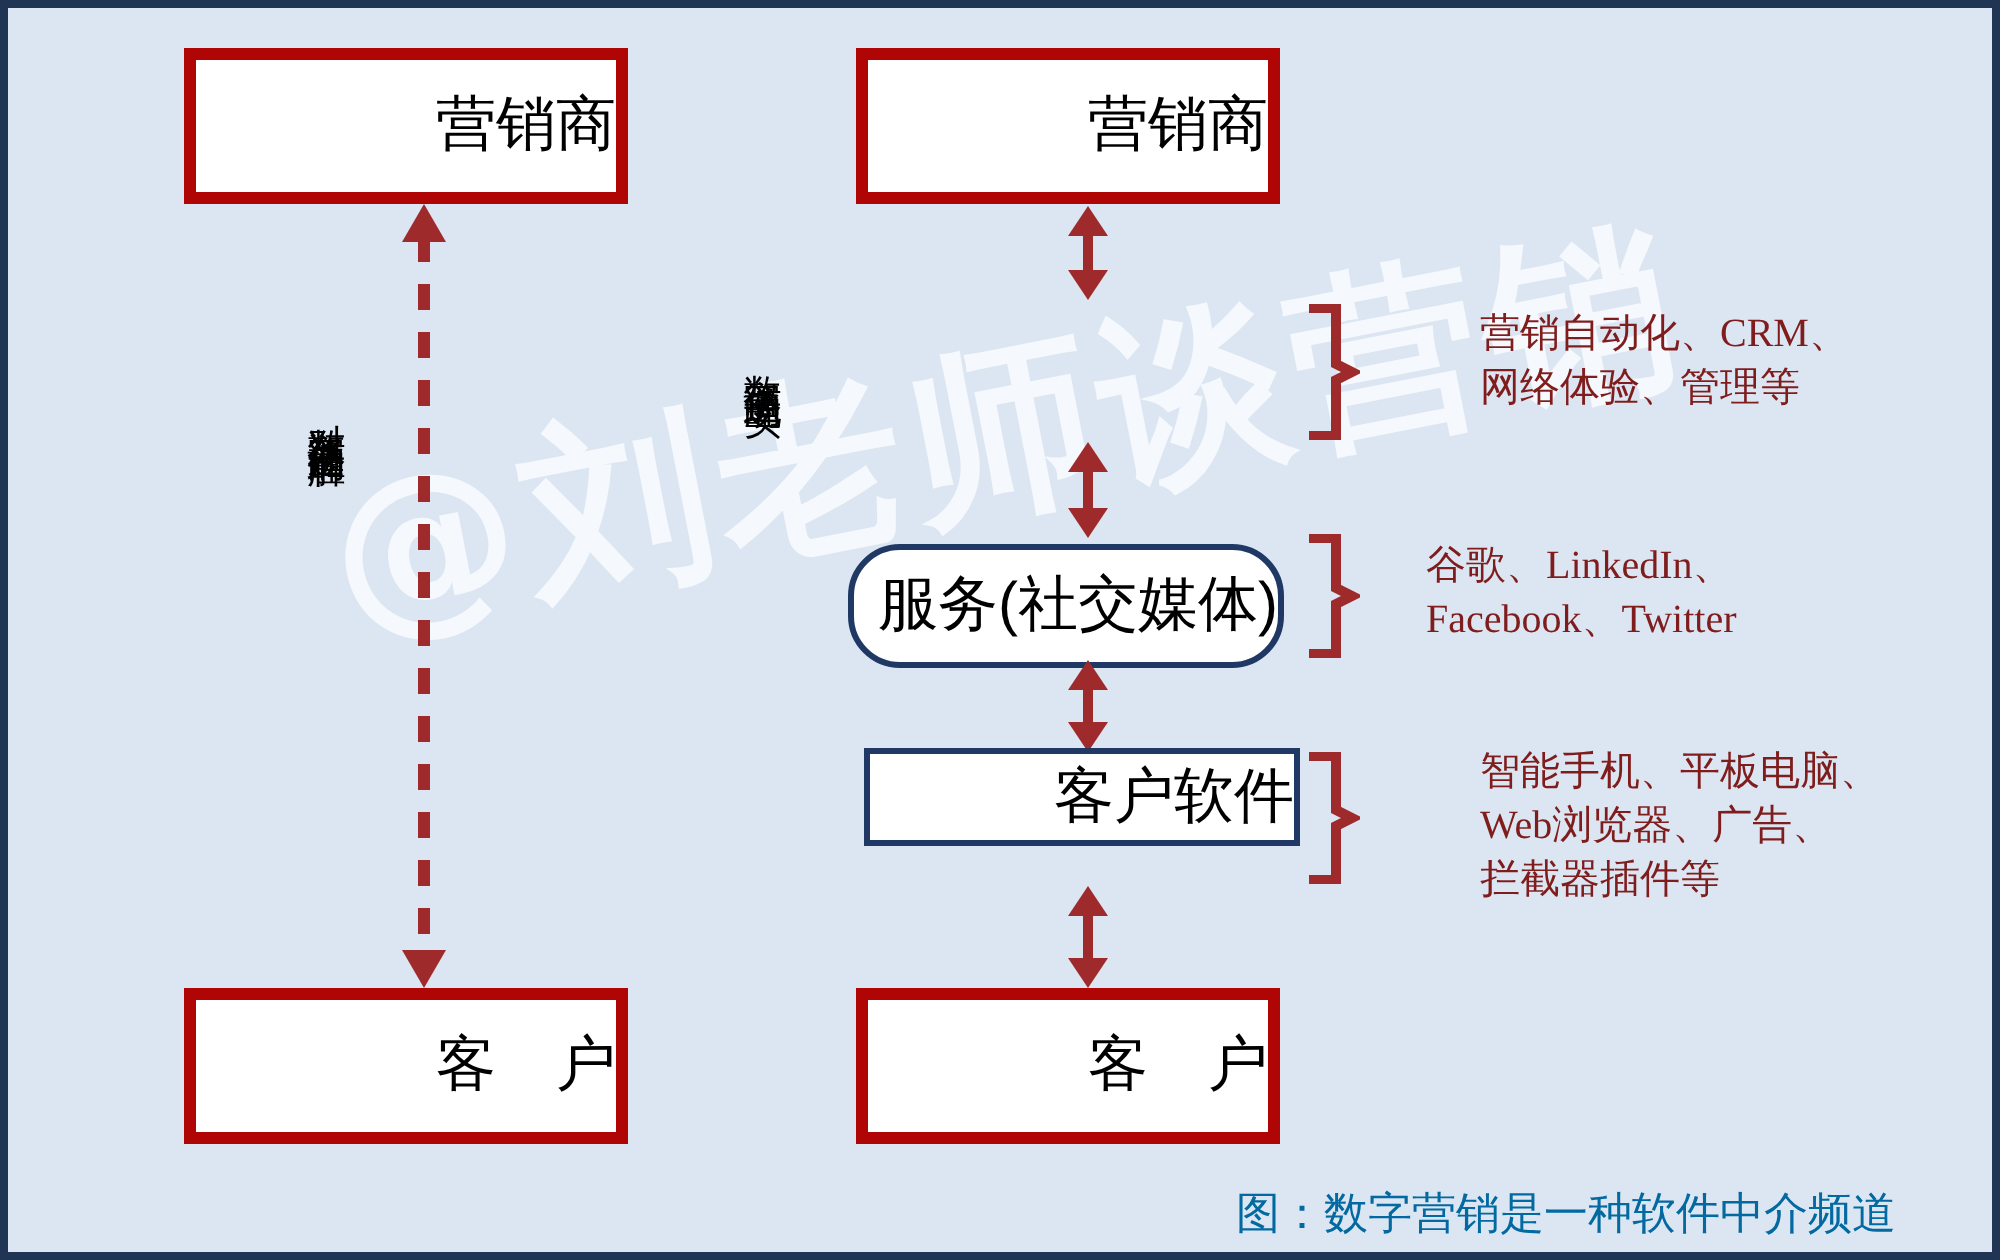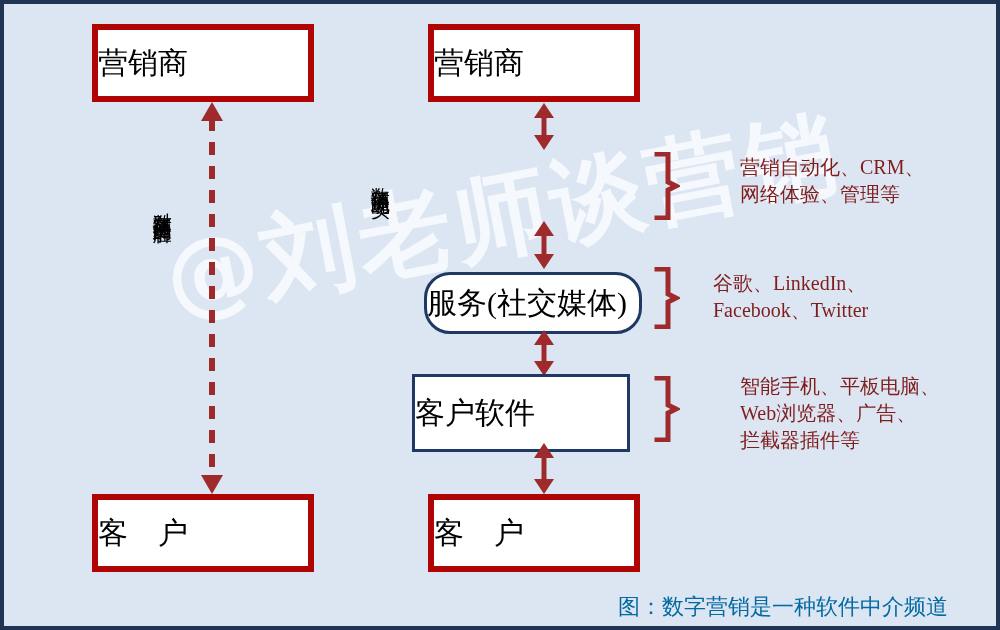--- a/index.html
+++ b/index.html
@@ -38,24 +38,24 @@
     font-family: "DejaVu Sans", "Liberation Sans", sans-serif;
   }
 
   
   .box {
     position: absolute;
     background: #ffffff;
     box-sizing: border-box;
     display: flex;
     align-items: center;
-    justify-content: flex-start;
+    justify-content: flex-end;
     text-align: center;
     color: #000000;
-    font-family: Liberation Serif, serif;
+    font-family: Liberation Sans, sans-serif;
     white-space: nowrap;
   }
   .box.red {
     border: 6px solid #b00505;
   }
   .box.navy {
     border: 3px solid #1f3864;
   }
   .box-label {
     font-size: 30px;
@@ -161,21 +161,21 @@
   <div class="box navy" style="left:420px; top:268px; width:218px; height:62px;border-radius:26px;">
     <span class="box-label">服务(社交媒体)</span>
   </div>
 
   <svg class="arrow-svg" style="left:520px; top:326px;" width="40" height="46" viewBox="0 0 40 46">
     <line x1="20" y1="10" x2="20" y2="36" stroke="#9e2a2b" stroke-width="5"></line>
     <path d="M20,0 L30,15 L10,15 Z" fill="#9e2a2b"></path>
     <path d="M20,46 L30,31 L10,31 Z" fill="#9e2a2b"></path>
   </svg>
 
-  <div class="box navy" style="left:408px; top:370px; width:218px; height:78px;">
+  <div class="box navy" style="left:428px; top:370px; width:218px; height:49px;">
     <span class="box-label">客户软件</span>
   </div>
 
   <svg class="arrow-svg" style="left:520px; top:439px;" width="40" height="51" viewBox="0 0 40 51">
     <line x1="20" y1="10" x2="20" y2="41" stroke="#9e2a2b" stroke-width="5"></line>
     <path d="M20,0 L30,15 L10,15 Z" fill="#9e2a2b"></path>
     <path d="M20,51 L30,36 L10,36 Z" fill="#9e2a2b"></path>
   </svg>
 
   <div class="box red" style="left:424px; top:490px; width:212px; height:78px;">

